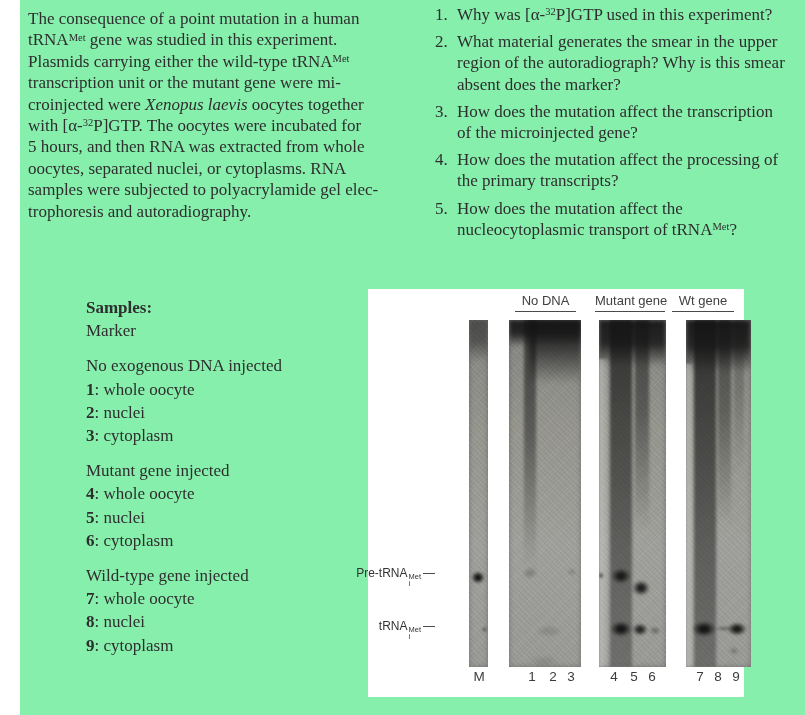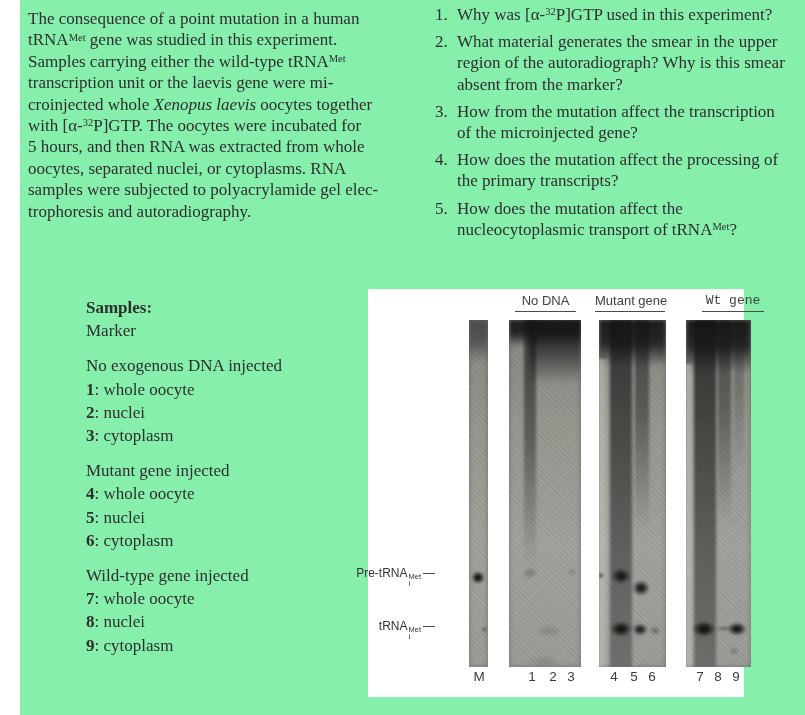--- a/index.html
+++ b/index.html
@@ -42,50 +42,50 @@
   .lane-num{position:absolute;width:18px;text-align:center;font-family:"Liberation Sans",sans-serif;
      font-size:13.5px;color:#3c3c3c;}
 </style>
 </head>
 <body>
 
 <div class="page">
   <section class="intro">
       <div class="tline"><span>The consequence of a point mutation in a human</span></div>
       <div class="tline"><span>tRNA</span><sup>Met</sup><span> gene was studied in this experiment.</span></div>
-      <div class="tline"><span>Samples carrying either the wild-type tRNA</span><sup>Met</sup></div>
-      <div class="tline"><span>transcription unit or the laevis gene were mi-</span></div>
-      <div class="tline"><span>croinjected whole </span><i>Xenopus laevis</i><span> oocytes together</span></div>
+      <div class="tline"><span>Plasmids carrying either the wild-type tRNA</span><sup>Met</sup></div>
+      <div class="tline"><span>transcription unit or the mutant gene were mi-</span></div>
+      <div class="tline"><span>croinjected were </span><i>Xenopus laevis</i><span> oocytes together</span></div>
       <div class="tline"><span>with [α-</span><sup>32</sup><span>P]GTP. The oocytes were incubated for</span></div>
       <div class="tline"><span>5 hours, and then RNA was extracted from whole</span></div>
       <div class="tline"><span>oocytes, separated nuclei, or cytoplasms. RNA</span></div>
       <div class="tline"><span>samples were subjected to polyacrylamide gel elec-</span></div>
       <div class="tline"><span>trophoresis and autoradiography.</span></div>
     </section>
 
   <section class="questions">
     <div>
         <div class="q-item">
           <span class="q-num">1.</span>
           <div>
             <div class="tline"><span>Why was [α-</span><sup>32</sup><span>P]GTP used in this experiment?</span></div>
           </div>
         </div>
         <div class="q-item">
           <span class="q-num">2.</span>
           <div>
             <div class="tline"><span>What material generates the smear in the upper</span></div>
             <div class="tline"><span>region of the autoradiograph? Why is this smear</span></div>
-            <div class="tline"><span>absent from the marker?</span></div>
+            <div class="tline"><span>absent does the marker?</span></div>
           </div>
         </div>
         <div class="q-item">
           <span class="q-num">3.</span>
           <div>
-            <div class="tline"><span>How from the mutation affect the transcription</span></div>
+            <div class="tline"><span>How does the mutation affect the transcription</span></div>
             <div class="tline"><span>of the microinjected gene?</span></div>
           </div>
         </div>
         <div class="q-item">
           <span class="q-num">4.</span>
           <div>
             <div class="tline"><span>How does the mutation affect the processing of</span></div>
             <div class="tline"><span>the primary transcripts?</span></div>
           </div>
         </div>
@@ -122,21 +122,21 @@
           <div class="tline"><b>7</b><span>: whole oocyte</span></div>
           <div class="tline"><b>8</b><span>: nuclei</span></div>
           <div class="tline"><b>9</b><span>: cytoplasm</span></div>
         </div>
       </div>
   </section>
 
   <figure class="gel-panel" style="left: 348px; top: 289px; width: 376px; height: 408px; background: rgb(255, 255, 255);">
       <div class="gel-group-label" style="left: 147px; top: 4px; width: 61px;">No DNA</div>
       <div class="gel-group-label" style="left: 227px; top: 4px; width: 70px;">Mutant gene</div>
-      <div class="gel-group-label" style="left: 334px; top: 4px; width: 62px; font-family: Liberation Mono, monospace;">Wt gene</div>
+      <div class="gel-group-label" style="left: 304px; top: 4px; width: 62px;">Wt gene</div>
       <div class="gel-strip" style="left: 101px; top: 31px; width: 19px; height: 347px;">
         <div class="gel-cap" style="top: 0px; height: 42px; background: linear-gradient(rgba(22, 22, 22, 0.5) 0%, rgba(22, 22, 22, 0.45) 50%, rgba(22, 22, 22, 0) 100%);"></div>
         <div class="gel-band" style="left: 2px; top: 250.5px; width: 14px; height: 13px; background: radial-gradient(closest-side, rgba(10, 10, 10, 0.92) 30%, rgba(10, 10, 10, 0.506) 60%, rgba(10, 10, 10, 0) 100%);"></div>
         <div class="gel-band" style="left: 12.5px; top: 306.5px; width: 5px; height: 5px; background: radial-gradient(closest-side, rgba(10, 10, 10, 0.5) 30%, rgba(10, 10, 10, 0.275) 60%, rgba(10, 10, 10, 0) 100%);"></div>
       </div>
       <div class="gel-strip" style="left: 141px; top: 31px; width: 72px; height: 347px;">
         <div class="gel-cap" style="top: 0px; height: 27px; background: linear-gradient(rgba(22, 22, 22, 0.95) 0%, rgba(22, 22, 22, 0.855) 50%, rgba(22, 22, 22, 0) 100%);"></div>
         <div class="gel-cap" style="top: 0px; left: 20px; width: 52px; height: 64px; background: linear-gradient(rgba(22, 22, 22, 0.82) 0%, rgba(22, 22, 22, 0.655) 45%, rgba(22, 22, 22, 0) 100%);"></div>
         <div class="gel-streak" style="left: 15px; width: 12px; height: 248px; background: linear-gradient(rgba(20, 20, 20, 0.62) 0%, rgba(30, 30, 30, 0.494) 45%, rgba(60, 60, 60, 0) 100%);"></div>
         <div class="gel-band" style="left: 13px; top: 247px; width: 16px; height: 12px; background: radial-gradient(closest-side, rgba(10, 10, 10, 0.18) 30%, rgba(10, 10, 10, 0.098) 60%, rgba(10, 10, 10, 0) 100%);"></div>

